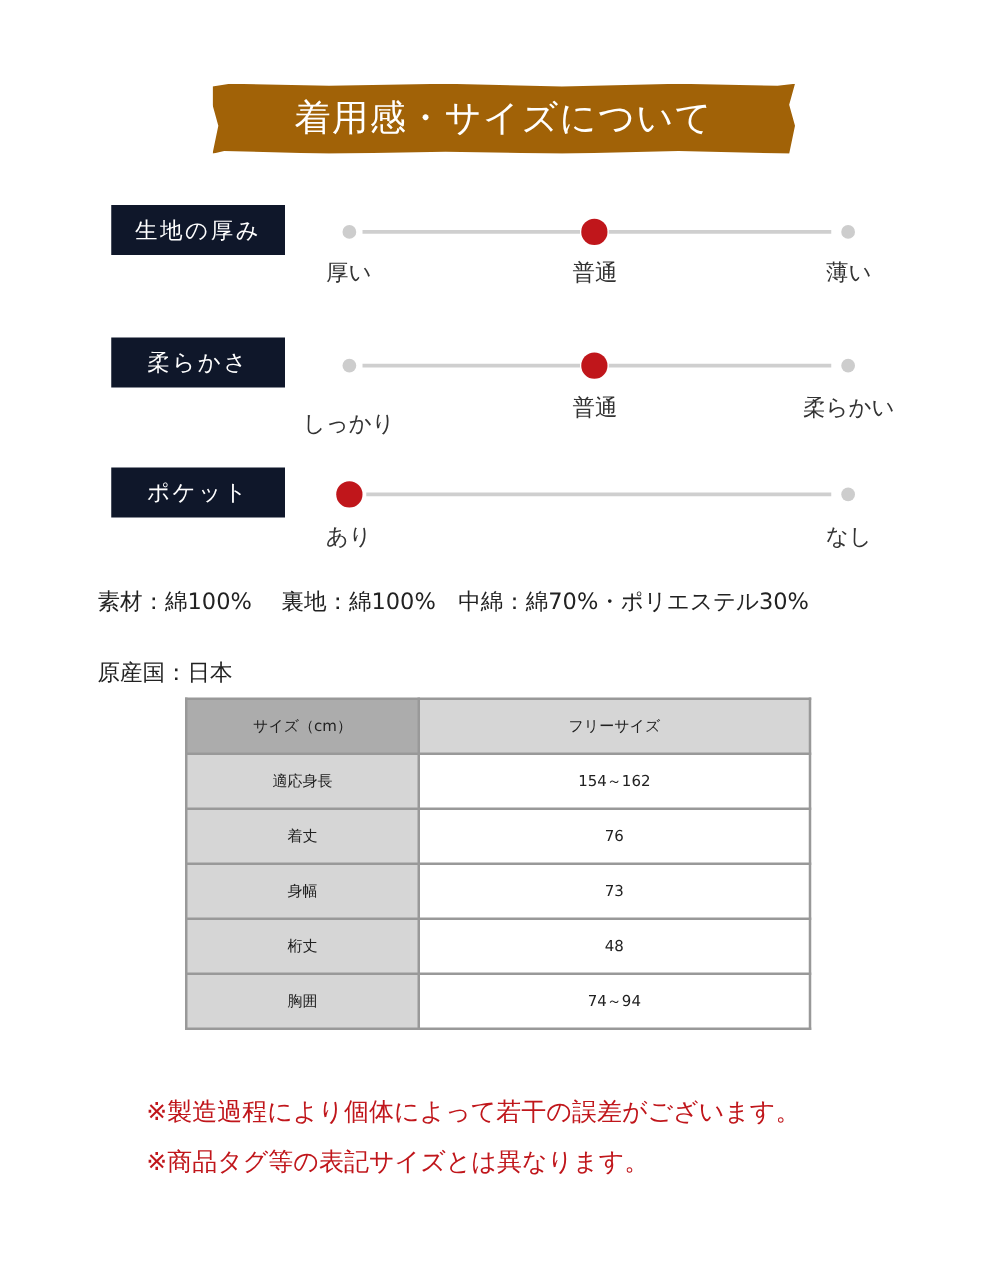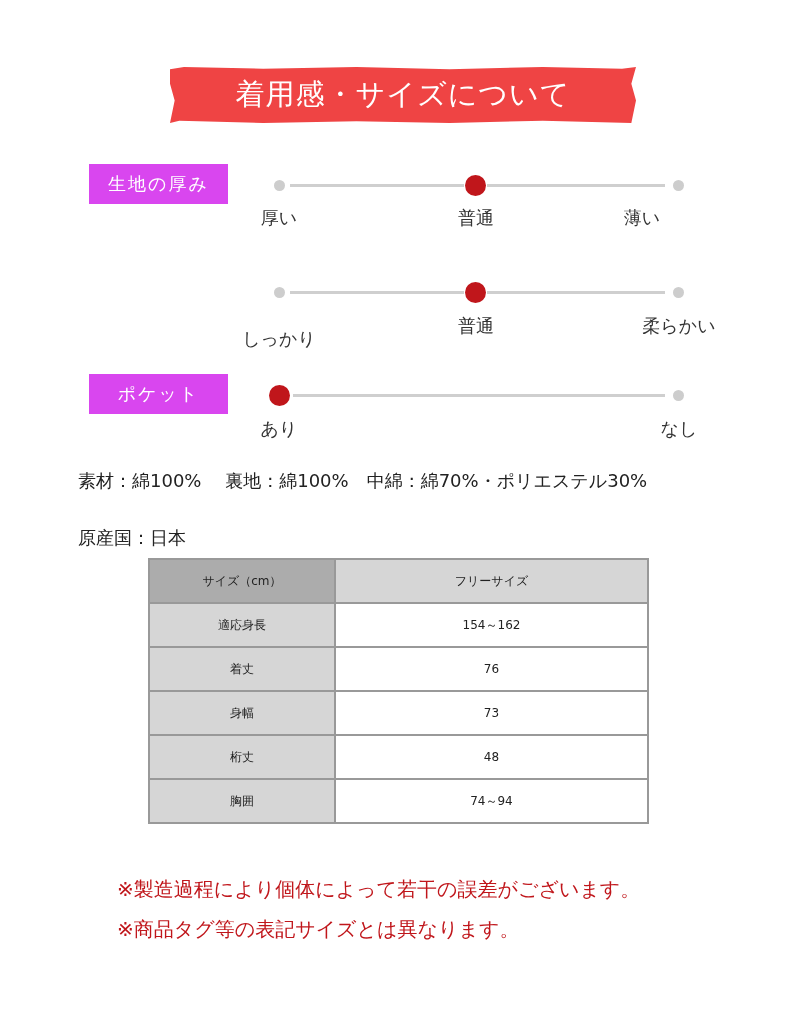--- a/index.html
+++ b/index.html
@@ -1,25 +1,25 @@
 <!DOCTYPE html>
 <html><head>
 <meta charset="utf-8">
 <style>
   html, body { margin: 0; padding: 0; background: #ffffff; }
   body { width: 800px; height: 1020px; position: relative; overflow: hidden;
          font-family: "DejaVu Sans", "Liberation Sans", sans-serif; color: #222; }
   .title-banner { position: absolute; left: 170px; top: 67px; width: 466px; height: 56px;
-    background: #ef4444; display: flex; align-items: center; justify-content: center;
+    background: #a16207; display: flex; align-items: center; justify-content: center;
     clip-path: polygon(0 4%, 3% 0, 20% 3%, 40% 0, 60% 4%, 80% 0, 97% 3%, 100% 0,
                        99% 30%, 100% 60%, 99% 100%, 80% 96%, 60% 100%, 40% 97%, 20% 100%, 2% 96%, 0 100%, 1% 60%, 0 30%); }
   .title-text { color: #fff; font-family: "DejaVu Serif", "Liberation Serif", serif; font-size: 29px; letter-spacing: 1px; }
 
   .scale-row { position: absolute; left: 0; width: 800px; height: 90px; }
-  .scale-label { position: absolute; left: 89px; width: 139px; height: 40px; background: #d946ef;
+  .scale-label { position: absolute; left: 89px; width: 139px; height: 40px; background: #0f172a;
     color: #fff; font-family: "DejaVu Serif", "Liberation Serif", serif; font-size: 18px;
     display: flex; align-items: center; justify-content: center; letter-spacing: 2px; }
   .track { position: absolute; height: 3px; background: #cfcfcf; }
   .dot { position: absolute; border-radius: 50%; }
   .dot.off { width: 11px; height: 11px; background: #cdcdcd; }
   .dot.on { width: 21px; height: 21px; background: #c0161b; }
   .opt { position: absolute; font-size: 18px; color: #333; transform: translateX(-50%); white-space: nowrap; }
 
   .spec-line { position: absolute; left: 78px; font-size: 18px; color: #222; white-space: nowrap; }
 
@@ -42,24 +42,25 @@
 
 <div class="scale-row" style="top:162px;">
   <div class="scale-label" style="top:2px;">生地の厚み</div>
   <div class="track" style="left:290px; top:22px; width:174px;"></div>
   <div class="track" style="left:487px; top:22px; width:178px;"></div>
   <div class="dot off" style="left:274px; top:18px;"></div>
   <div class="dot on" style="left:465px; top:13px;"></div>
   <div class="dot off" style="left:673px; top:18px;"></div>
   <div class="opt" style="left:279px; top:44px;">厚い</div>
   <div class="opt" style="left:476px; top:44px;">普通</div>
-  <div class="opt" style="left:642px; top:44px;">薄い</div>
+  <div class="opt" style="left:679px; top:44px;">薄い</div>
 </div>
 
 <div class="scale-row" style="top:269px;">
+  <div class="scale-label" style="top:1px;">柔らかさ</div>
   <div class="track" style="left:290px; top:22px; width:174px;"></div>
   <div class="track" style="left:487px; top:22px; width:178px;"></div>
   <div class="dot off" style="left:274px; top:18px;"></div>
   <div class="dot on" style="left:465px; top:13px;"></div>
   <div class="dot off" style="left:673px; top:18px;"></div>
   <div class="opt" style="left:279px; top:45px;margin-top:13px;">しっかり</div>
   <div class="opt" style="left:476px; top:45px;">普通</div>
   <div class="opt" style="left:679px; top:45px;">柔らかい</div>
 </div>
 

